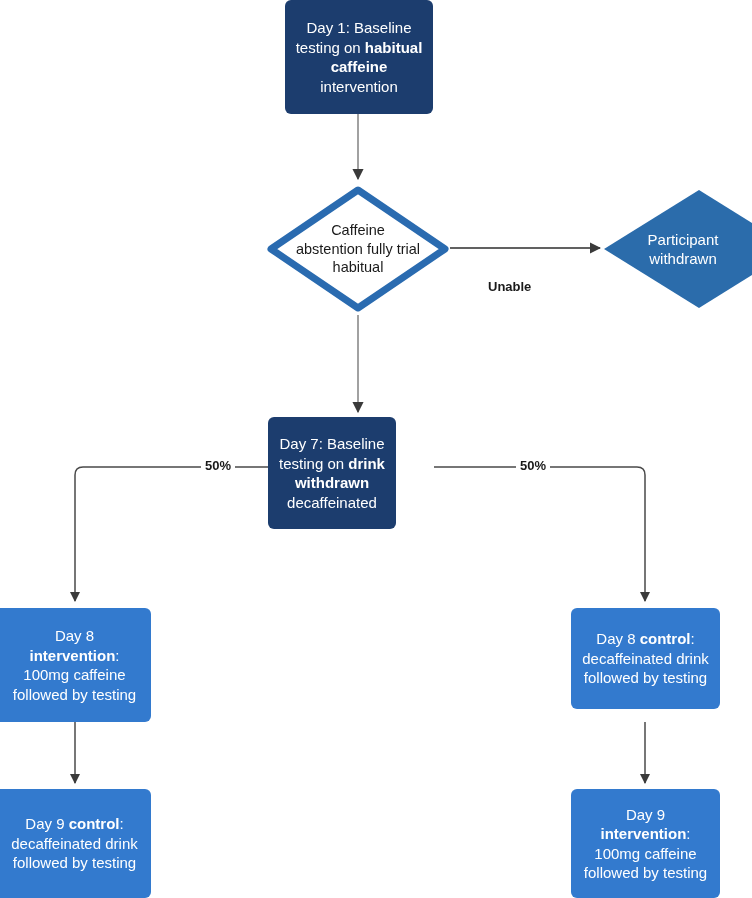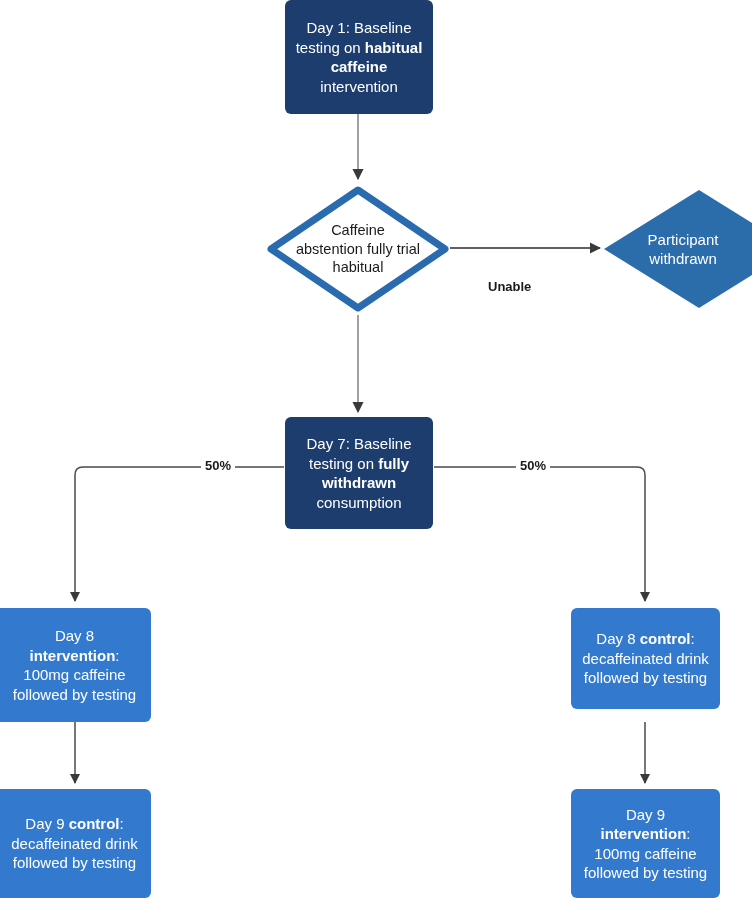--- a/index.html
+++ b/index.html
@@ -148,26 +148,26 @@
   <div class="node diamond-fill" style="left:604px; top:190px; width:190px; height:118px;">
     <svg class="dshape" viewBox="0 0 190 118" preserveAspectRatio="none">
       <polygon points="95,0 190,59 95,118 0,59" fill="#2b6cab"></polygon>
     </svg>
     <div class="txt" style="padding-right:32px;">
       <span>Participant</span><br>
       <span>withdrawn</span>
     </div>
   </div>
 
-  <div class="node box dark" style="left:285px; top:417px; width:148px; height:112px;">
+  <div class="node box dark" style="left:268px; top:417px; width:128px; height:112px;">
     <div class="txt">
       <span>Day 7: Baseline</span><br>
-      <span>testing on </span><b>fully</b><br>
+      <span>testing on </span><b>drink</b><br>
       <b>withdrawn</b><br>
-      <span>consumption</span>
+      <span>decaffeinated</span>
     </div>
   </div>
 
   <div class="edge-label" style="left:201px; top:459px;">50%</div>
 
   <div class="edge-label" style="left:516px; top:459px;">50%</div>
 
   <div class="node box light" style="left:-8px; top:608px; width:159px; height:114px;">
     <div class="txt" style="padding-left:14px;">
       <span>Day 8</span><br>

